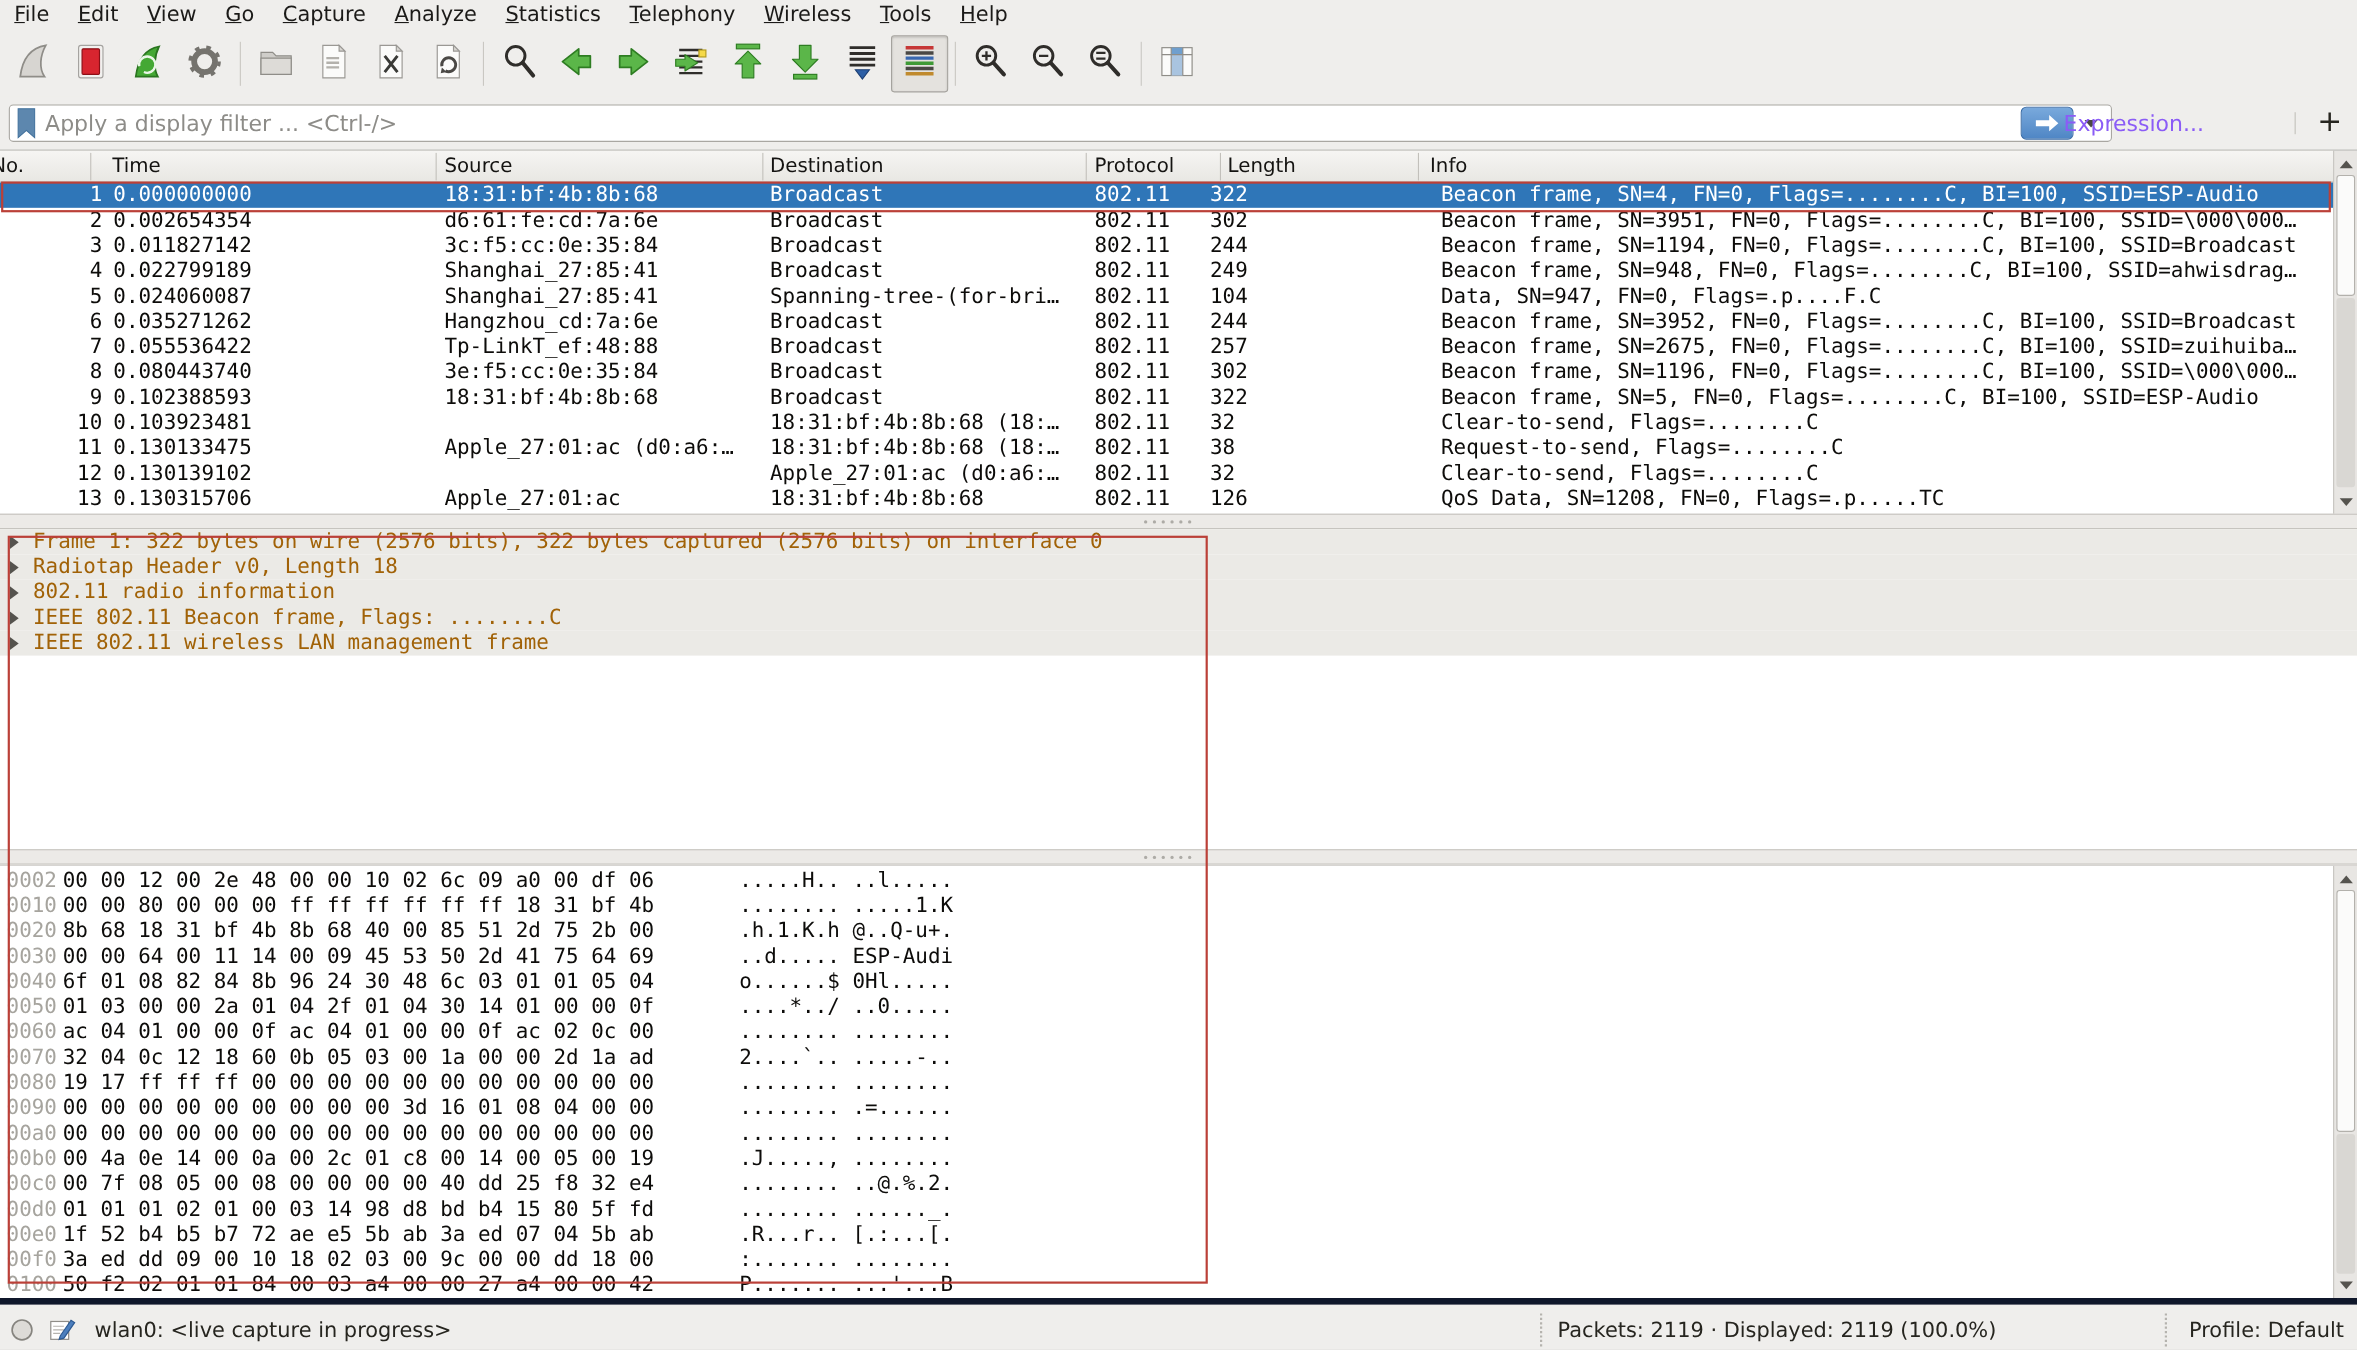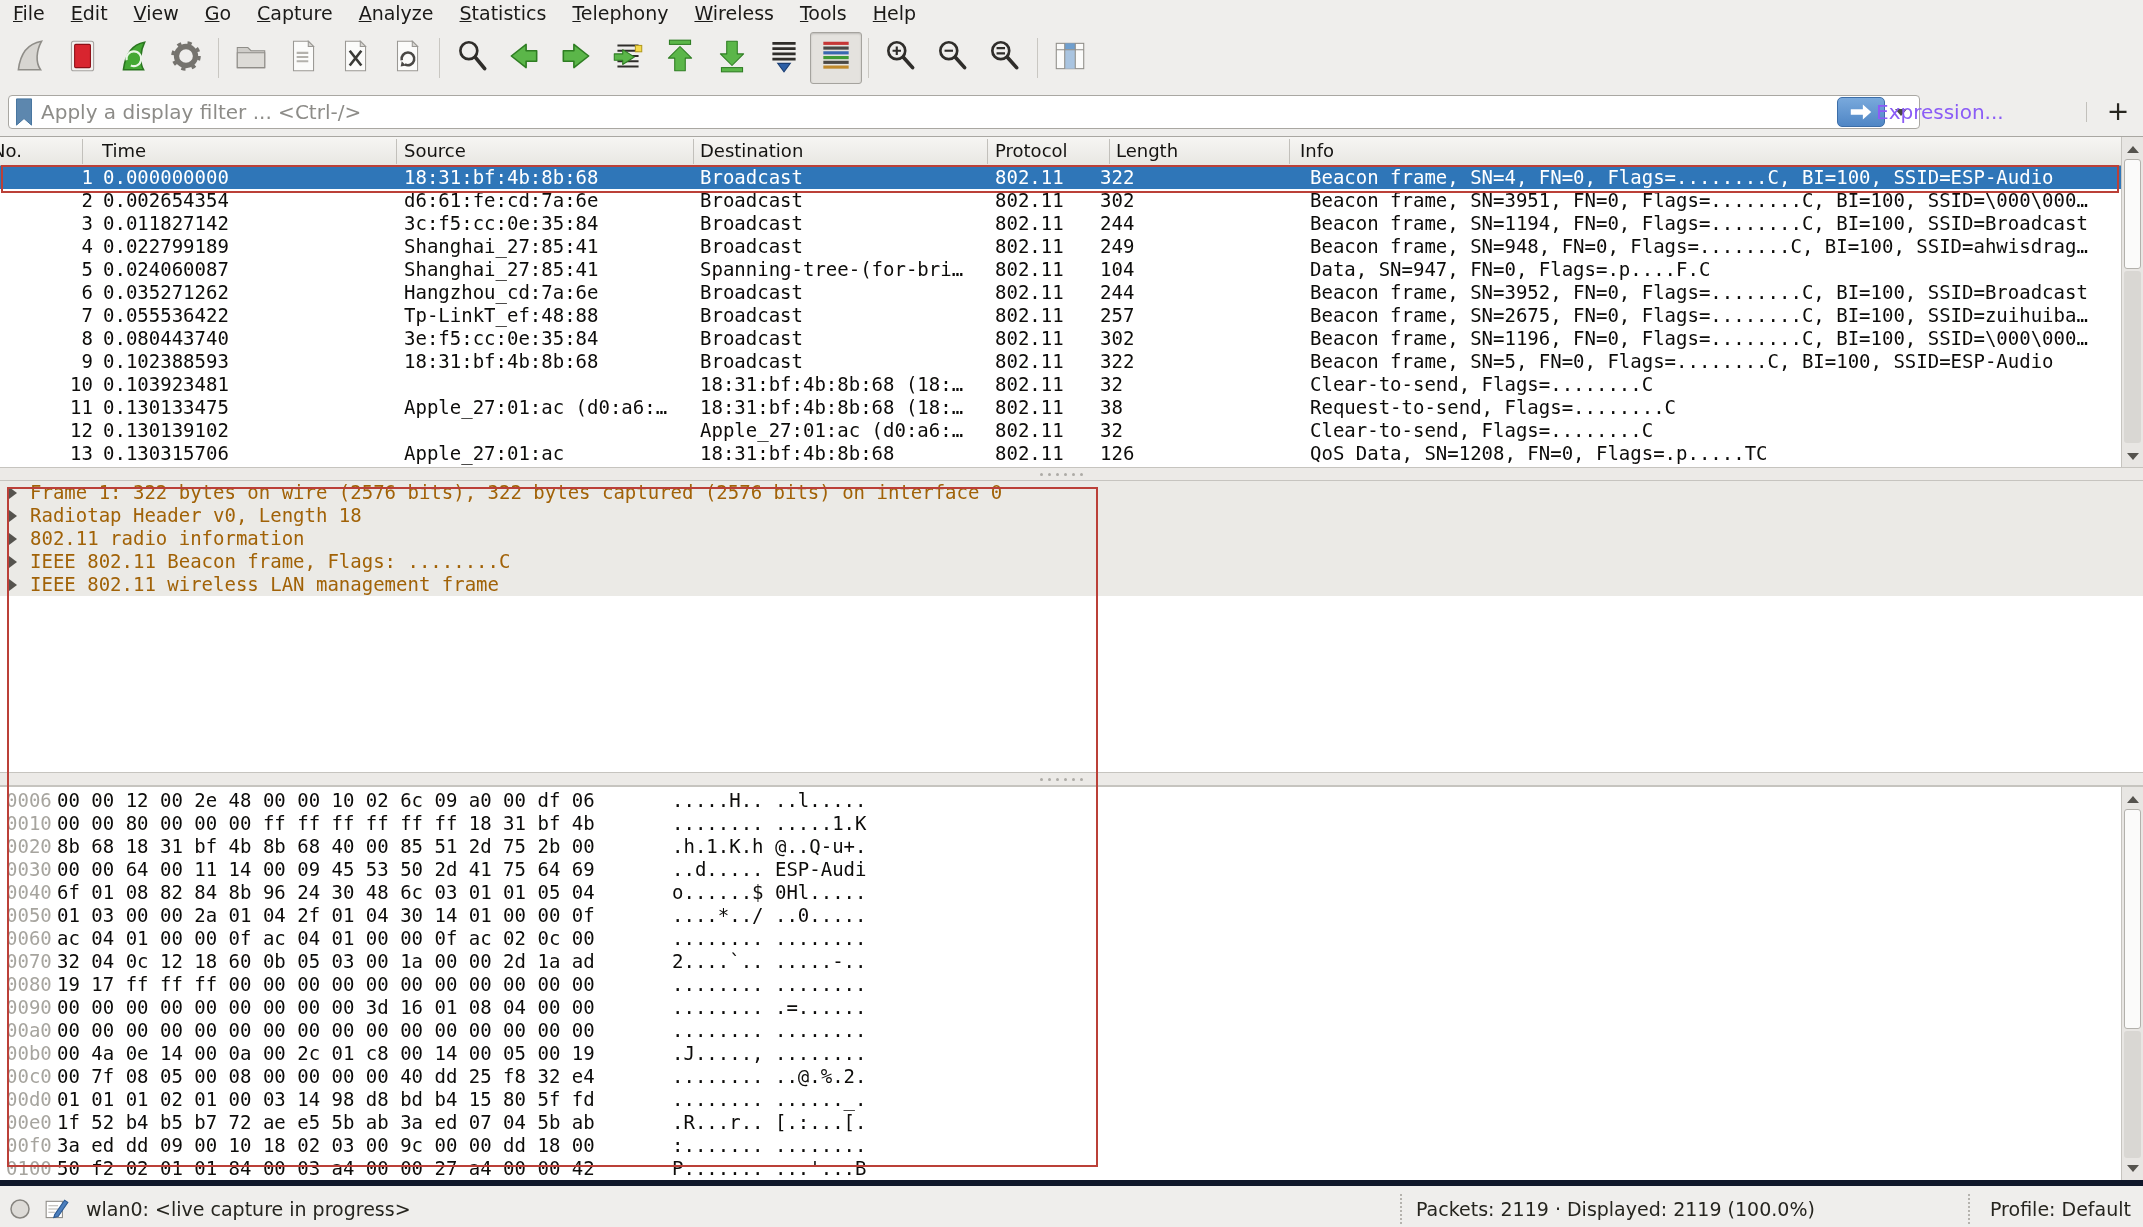--- a/index.html
+++ b/index.html
@@ -474,21 +474,21 @@
         <i></i>
         <i></i>
         <i></i>
       </span>
     </div>
 
   <div class="hexpane">
     <div class="hex-rows">
 
         <div class="hex-row">
-          <span class="h-off">0006</span>
+          <span class="h-off">0002</span>
           <span class="h-bytes">00 00 12 00 2e 48 00 00  10 02 6c 09 a0 00 df 06</span>
           <span class="h-ascii">.....H.. ..l.....</span>
         </div>
 
         <div class="hex-row">
           <span class="h-off">0010</span>
           <span class="h-bytes">00 00 80 00 00 00 ff ff  ff ff ff ff 18 31 bf 4b</span>
           <span class="h-ascii">........ .....1.K</span>
         </div>
 

